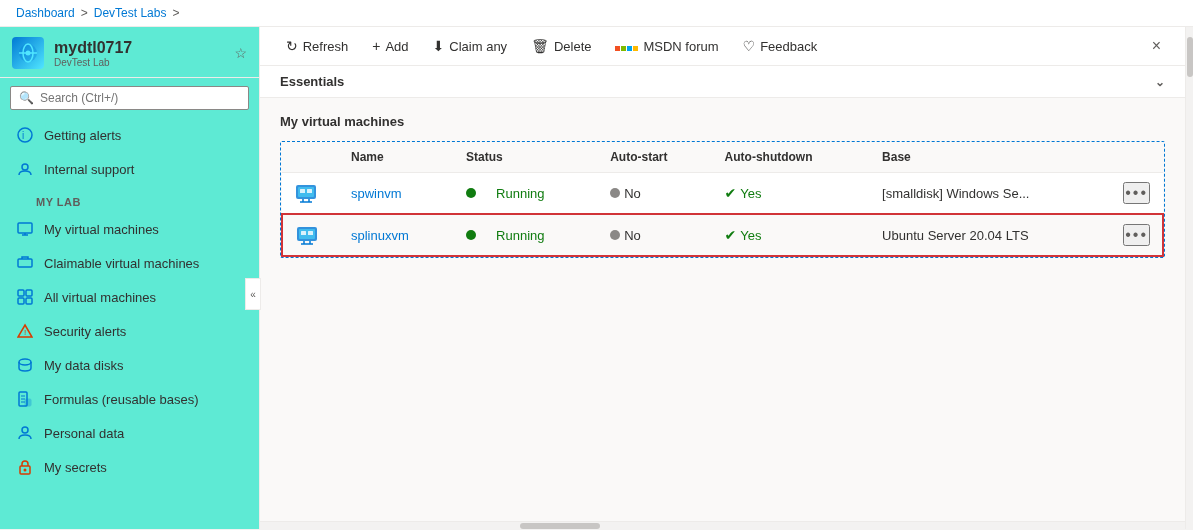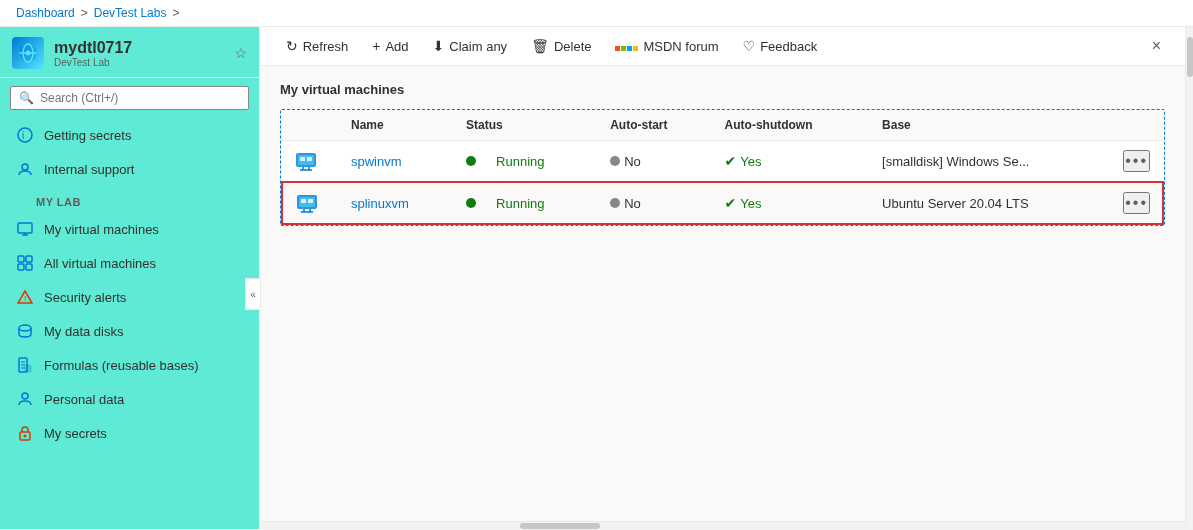--- a/index.html
+++ b/index.html
@@ -271,21 +271,21 @@
       </div>
 
       <div class="sidebar-nav">
         <div class="nav-item">
           <div class="nav-item-icon">
             <svg width="16" height="16" viewBox="0 0 16 16">
                 <circle cx="8" cy="8" r="7" fill="none" stroke="#0078d4" stroke-width="1.5"></circle>
                 <text x="5" y="12" font-size="10" fill="#0078d4">i</text>
               </svg>
           </div>
-          <span>Getting secrets</span>
+          <span>Getting alerts</span>
         </div>
         <div class="nav-item">
           <div class="nav-item-icon">
             <svg width="16" height="16" viewBox="0 0 16 16">
                 <circle cx="8" cy="6" r="3" fill="none" stroke="#0078d4" stroke-width="1.5"></circle>
                 <path d="M2 14 Q2 10 8 10 Q14 10 14 14" fill="none" stroke="#0078d4" stroke-width="1.5"></path>
               </svg>
           </div>
           <span>Internal support</span>
         </div>
@@ -294,20 +294,29 @@
 
         <div class="nav-item">
           <div class="nav-item-icon">
             <svg width="16" height="16" viewBox="0 0 16 16">
                 <rect x="1" y="2" width="14" height="10" rx="1" fill="none" stroke="#0078d4" stroke-width="1.5"></rect>
                 <line x1="5" y1="14" x2="11" y2="14" stroke="#0078d4" stroke-width="1.5"></line>
                 <line x1="8" y1="12" x2="8" y2="14" stroke="#0078d4" stroke-width="1.5"></line>
               </svg>
           </div>
           <span>My virtual machines</span>
+        </div>
+        <div class="nav-item">
+          <div class="nav-item-icon">
+            <svg width="16" height="16" viewBox="0 0 16 16">
+                <rect x="1" y="4" width="14" height="8" rx="1" fill="none" stroke="#0078d4" stroke-width="1.5"></rect>
+                <path d="M5 4 L5 2 L11 2 L11 4" fill="none" stroke="#0078d4" stroke-width="1.5"></path>
+              </svg>
+          </div>
+          <span>Claimable virtual machines</span>
         </div>
         <div class="nav-item">
           <div class="nav-item-icon">
             <svg width="16" height="16" viewBox="0 0 16 16">
                 <rect x="1" y="1" width="6" height="6" rx="1" fill="none" stroke="#0078d4" stroke-width="1.5"></rect>
                 <rect x="9" y="1" width="6" height="6" rx="1" fill="none" stroke="#0078d4" stroke-width="1.5"></rect>
                 <rect x="1" y="9" width="6" height="6" rx="1" fill="none" stroke="#0078d4" stroke-width="1.5"></rect>
                 <rect x="9" y="9" width="6" height="6" rx="1" fill="none" stroke="#0078d4" stroke-width="1.5"></rect>
               </svg>
           </div>
@@ -400,20 +409,24 @@
         </span>
         <span>MSDN forum</span>
       </button>
       <button class="toolbar-btn">
         <span class="toolbar-btn-icon">♡</span>
         <span>Feedback</span>
       </button>
       <button class="close-btn">×</button>
     </div>
 
+    <div class="essentials-bar">
+      <span>Essentials</span>
+      <span class="essentials-chevron">⌄</span>
+    </div>
 
     <div class="content-area">
       <div class="vm-section">
         <div class="vm-section-title">My virtual machines</div>
         <div class="vm-table-container">
           <table class="vm-table">
             <thead>
               <tr>
                 <th style="width:50px;"></th>
                 <th>Name</th>

